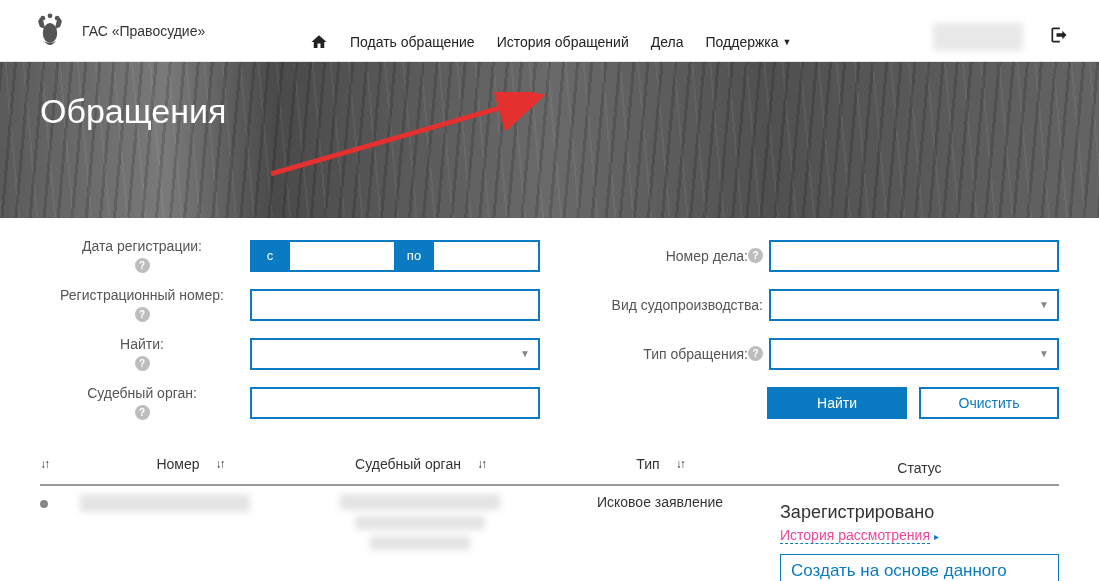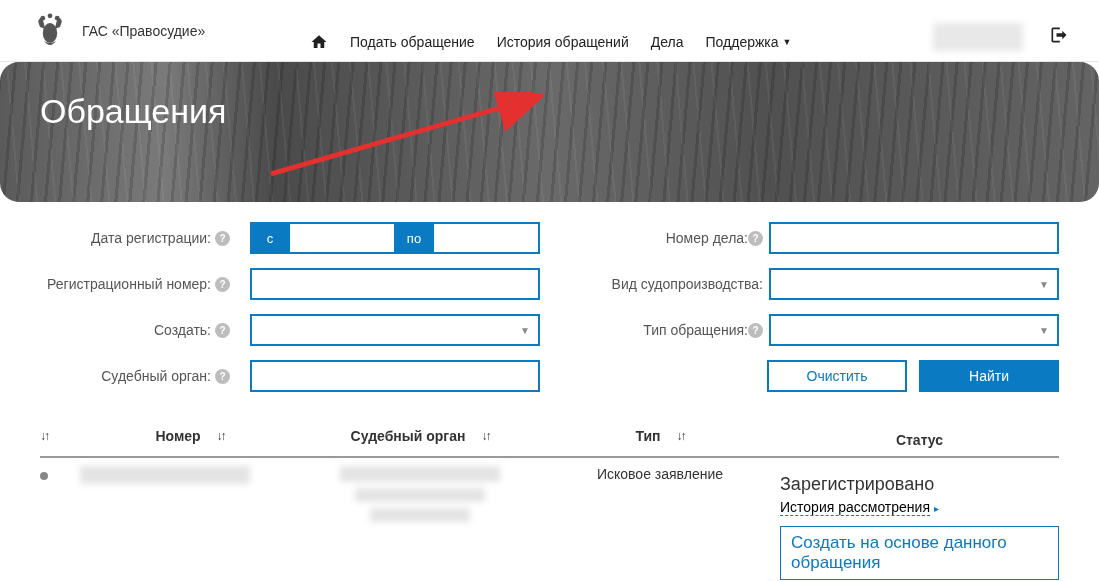--- a/index.html
+++ b/index.html
@@ -7,60 +7,60 @@
   .header { display: flex; align-items: flex-end; padding: 10px 30px; border-bottom: 1px solid #e5e5e5; height: 62px; position: relative; }
   .logo-area { display: flex; align-items: center; gap: 12px; min-width: 280px;}
   .emblem { width: 40px; height: 40px; }
   .brand { font-size: 14px; color: #333; }
   .nav { display: flex; align-items: center; gap: 22px; }
   .nav-item { font-size: 14px; color: #222; cursor: pointer; white-space: nowrap; display:flex; align-items:center; gap:4px;}
   .home-icon { font-size: 18px; }
   .user-area { margin-left: auto; display: flex; align-items: center; gap: 26px; }
   .user-blur { width: 90px; height: 28px; background: #e8e8e8; filter: blur(3px); }
   .logout-icon { font-size: 20px; cursor: pointer; }
-  .banner { position: relative; height: 140px; background: linear-gradient(90deg, #5a5a5a 0%, #7a7a7a 15%, #4a4a4a 25%, #6a6a6a 50%, #505050 70%, #646464 100%); display: flex; align-items: flex-start; padding: 30px 40px; overflow:hidden;border-radius:19px;}
+  .banner { position: relative; height: 156px; background: linear-gradient(90deg, #5a5a5a 0%, #7a7a7a 15%, #4a4a4a 25%, #6a6a6a 50%, #505050 70%, #646464 100%); display: flex; align-items: flex-start; padding: 30px 40px; overflow:hidden;}
   .banner::before{ content:""; position:absolute; inset:0; background: repeating-linear-gradient(95deg, rgba(0,0,0,0.15) 0 3px, transparent 3px 14px), repeating-linear-gradient(85deg, rgba(255,255,255,0.05) 0 2px, transparent 2px 18px); }
   .banner h1 { position:relative; font-size: 34px; font-weight: normal; color: #fff; z-index:2;}
   .arrow-svg { position: absolute; top: 30px; left: 230px; width: 360px; height: 90px; z-index: 3; pointer-events:none;}
   .filters { padding: 20px 40px 10px; }
   .filter-row { display: flex; margin-bottom: 14px; align-items: center; }
   .filter-left { display: flex; align-items: center; width: 530px; }
   .filter-right { display: flex; align-items: center; flex:1; }
-  .f-label { width: 210px; text-align: right; color: #555; font-size: 14px; padding-right: 20px; display:flex; justify-content:flex-end; align-items:center; gap:4px;}
+  .f-label { width: 210px; text-align: right; color: #555; font-size: 14px; padding-right: 6px; display:flex; justify-content:flex-end; align-items:center; gap:4px;flex-direction:column;}
   .f-label-r { width: 200px; text-align: right; color: #555; font-size: 14px; padding-right: 6px; display:flex; justify-content:flex-end; align-items:center; }
   .help-ic { display:inline-flex; width:15px; height:15px; border-radius:50%; background:#bdbdbd; color:#fff; font-size:10px; align-items:center; justify-content:center; font-weight:bold;}
   .date-group { display: flex; width: 290px; }
   .date-btn { width: 40px; height: 32px; background: #0a7ac2; color: #fff; display: flex; align-items: center; justify-content: center; font-size: 13px; border:none; cursor:pointer;}
   .date-in { flex:1; border-top:2px solid #0a7ac2; border-bottom:2px solid #0a7ac2; border-left:none; border-right:none; height:32px; padding:0 6px; outline:none; font-size:13px; min-width:0;}
   .sel-box, .txt-box { width: 290px; height: 32px; border: 2px solid #0a7ac2; padding: 0 8px; display:flex; align-items:center; justify-content:space-between; cursor:pointer; background:#fff;}
   .txt-box input { border:none; outline:none; width:100%; font-size:13px; }
   .caret { color:#888; font-size:10px;}
   .btn-row { display:flex; gap:12px; }
   .btn { height: 32px; padding: 0 30px; font-size: 14px; border: 2px solid #0a7ac2; cursor: pointer; display:flex; align-items:center; justify-content:center; min-width:140px;}
   .btn-clear { background: #fff; color: #0a7ac2; }
   .btn-find { background: #0a7ac2; color: #fff; }
   .table-wrap { padding: 0 40px 30px; }
   .t-head { display: flex; border-bottom: 2px solid #999; padding: 8px 0; align-items:center;}
   .t-body-row { display: flex; border-bottom: 1px solid #e5e5e5; padding: 8px 0; align-items:flex-start;}
   .col-sort0 { width: 40px; display:flex; align-items:center; justify-content:flex-start;}
   .col-num { width: 220px; }
   .col-court { width: 240px; }
   .col-type { width: 240px; text-align:center;}
   .col-status { flex:1;margin-top:8px; }
-  .th { font-weight: bold; color:#333; display:flex; align-items:center; gap:16px; justify-content:center;text-align:right;}
+  .th { font-weight: normal; color:#333; display:flex; align-items:center; gap:16px; justify-content:center;text-align:right;}
   .sort-ic { font-size: 12px; color:#333; letter-spacing:-2px;}
   .dot { width:8px; height:8px; border-radius:50%; background:#888; display:inline-block; margin-top:6px;}
   .blur-block { background:#e4e4e4; filter:blur(3px); border-radius:2px;}
   .bb1 { width: 170px; height: 18px; margin-bottom:4px;}
   .bb3 { width: 160px; height: 16px; margin:0 auto 6px;}
   .bb4 { width: 130px; height: 14px; margin:0 auto 6px;}
   .bb5 { width: 100px; height: 14px; margin:0 auto;}
   .type-text { font-size:14px; }
   .status-text { font-size: 18px; margin-bottom: 4px;}
-  .hist-link { color: #000000; font-size: 14px; border-bottom:1px dashed #0a7ac2; cursor:pointer; display:inline-block; margin-bottom:10px;}
+  .hist-link { color: #ec4899; font-size: 14px; border-bottom:1px dashed #0a7ac2; cursor:pointer; display:inline-block; margin-bottom:10px;}
   .hist-caret { color:#0a7ac2; font-size:10px; margin-left:4px;}
   .create-btn { border:1px solid #0a7ac2; color:#0a7ac2; background:#fff; padding:6px 10px; font-size:17px; cursor:pointer; display:inline-block;}
 </style>
 </head>
 <body>
 
 <div class="header">
   <div class="logo-area">
     <svg class="emblem" viewBox="0 0 100 100">
       <g fill="#555">
@@ -154,21 +154,21 @@
       <div class="sel-box">
           <span></span>
           <span class="caret">▼</span>
         </div>
     </div>
   </div>
 
   <div class="filter-row">
     <div class="filter-left">
       <div class="f-label">
-        <span>Создать:</span>
+        <span>Найти:</span>
         <span class="help-ic">?</span>
       </div>
       <div class="sel-box">
           <span></span>
           <span class="caret">▼</span>
         </div>
     </div>
     <div class="filter-right">
       <div class="f-label-r">
         <span>Тип обращения:</span>
@@ -187,22 +187,22 @@
         <span>Судебный орган:</span>
         <span class="help-ic">?</span>
       </div>
       <div class="txt-box">
           <input style="">
         </div>
     </div>
     <div class="filter-right">
       <div class="f-label-r"></div>
       <div class="btn-row">
+        <div class="btn btn-find">Найти</div>
         <div class="btn btn-clear">Очистить</div>
-        <div class="btn btn-find">Найти</div>
       </div>
     </div>
   </div>
 
 </div>
 
 <div class="table-wrap">
   <div class="t-head">
     <div class="col-sort0">
         <span class="sort-ic">↓↑</span>

